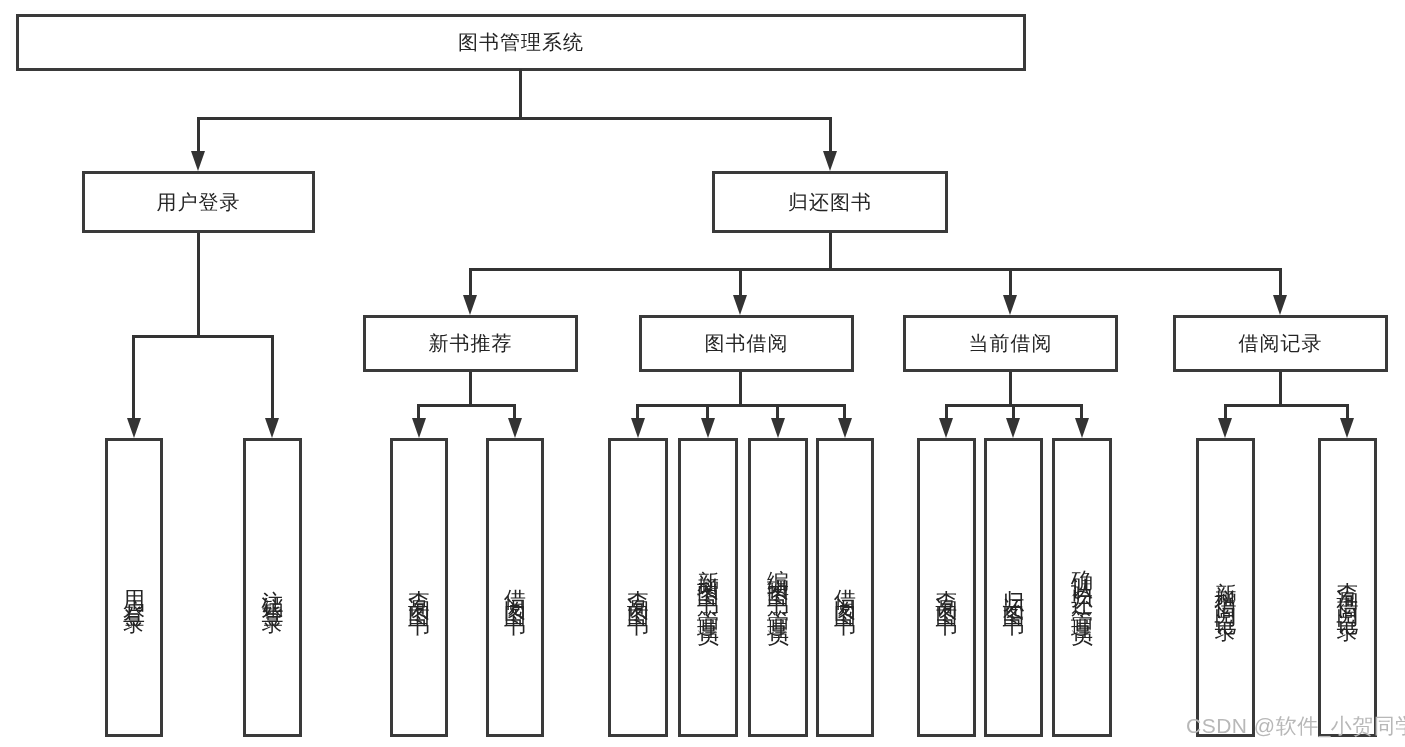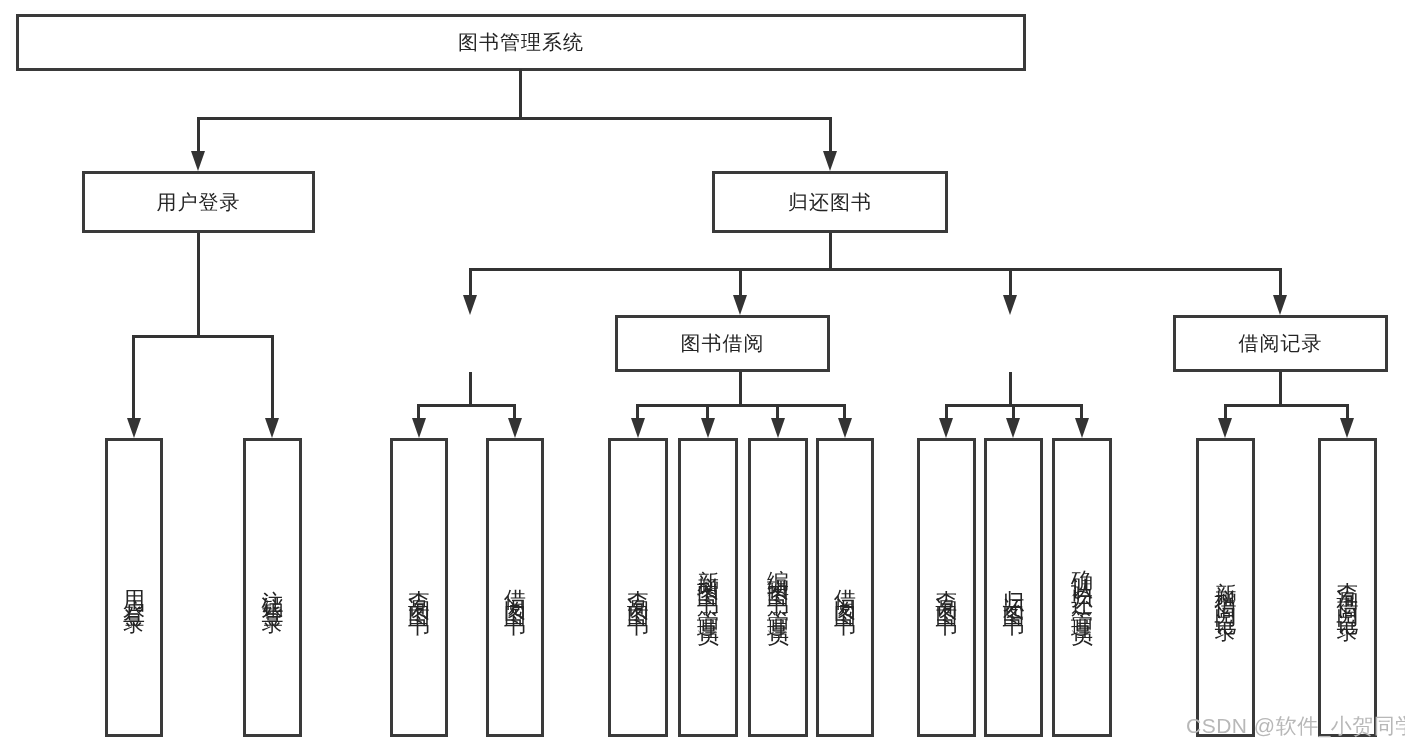--- a/index.html
+++ b/index.html
@@ -50,22 +50,28 @@
   <div class="line" style="left:469px;top:268px;width:813px;height:3px"></div>
   <div class="line" style="left:469px;top:268px;width:3px;height:29px"></div>
   <div class="line" style="left:739px;top:268px;width:3px;height:29px"></div>
   <div class="line" style="left:1009px;top:268px;width:3px;height:29px"></div>
   <div class="line" style="left:1279px;top:268px;width:3px;height:29px"></div>
   <div class="arrow" style="left:463px;top:295px"></div>
   <div class="arrow" style="left:733px;top:295px"></div>
   <div class="arrow" style="left:1003px;top:295px"></div>
   <div class="arrow" style="left:1273px;top:295px"></div>
 
-  <div class="box" style="left:615px;top:315px;width:215px;height:57px">
+  <div class="box" style="left:363px;top:315px;width:215px;height:57px">
+    <span class="hlabel">新书推荐</span>
+  </div>
+  <div class="box" style="left:639px;top:315px;width:215px;height:57px">
     <span class="hlabel">图书借阅</span>
+  </div>
+  <div class="box" style="left:903px;top:315px;width:215px;height:57px">
+    <span class="hlabel">当前借阅</span>
   </div>
   <div class="box" style="left:1173px;top:315px;width:215px;height:57px">
     <span class="hlabel">借阅记录</span>
   </div>
 
   <div class="line" style="left:469px;top:372px;width:3px;height:35px"></div>
   <div class="line" style="left:417px;top:404px;width:99px;height:3px"></div>
   <div class="line" style="left:417px;top:404px;width:3px;height:16px"></div>
   <div class="line" style="left:513px;top:404px;width:3px;height:16px"></div>
   <div class="arrow" style="left:412px;top:418px"></div>

